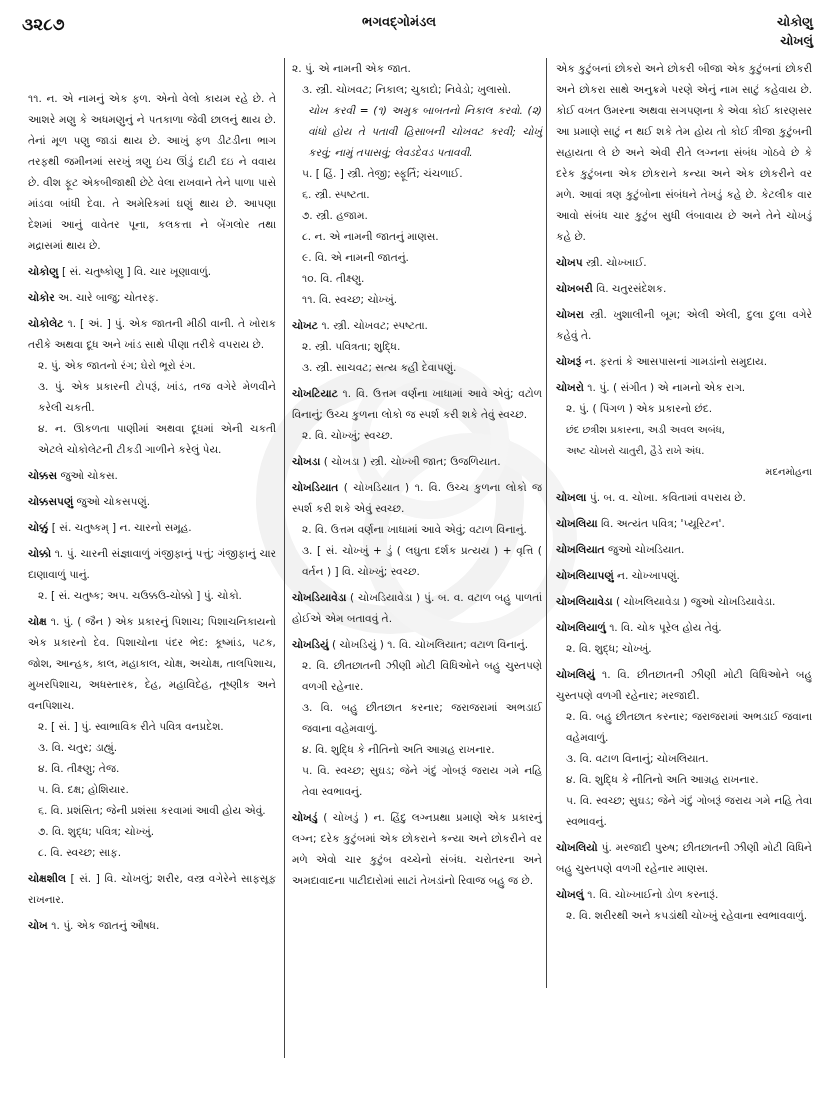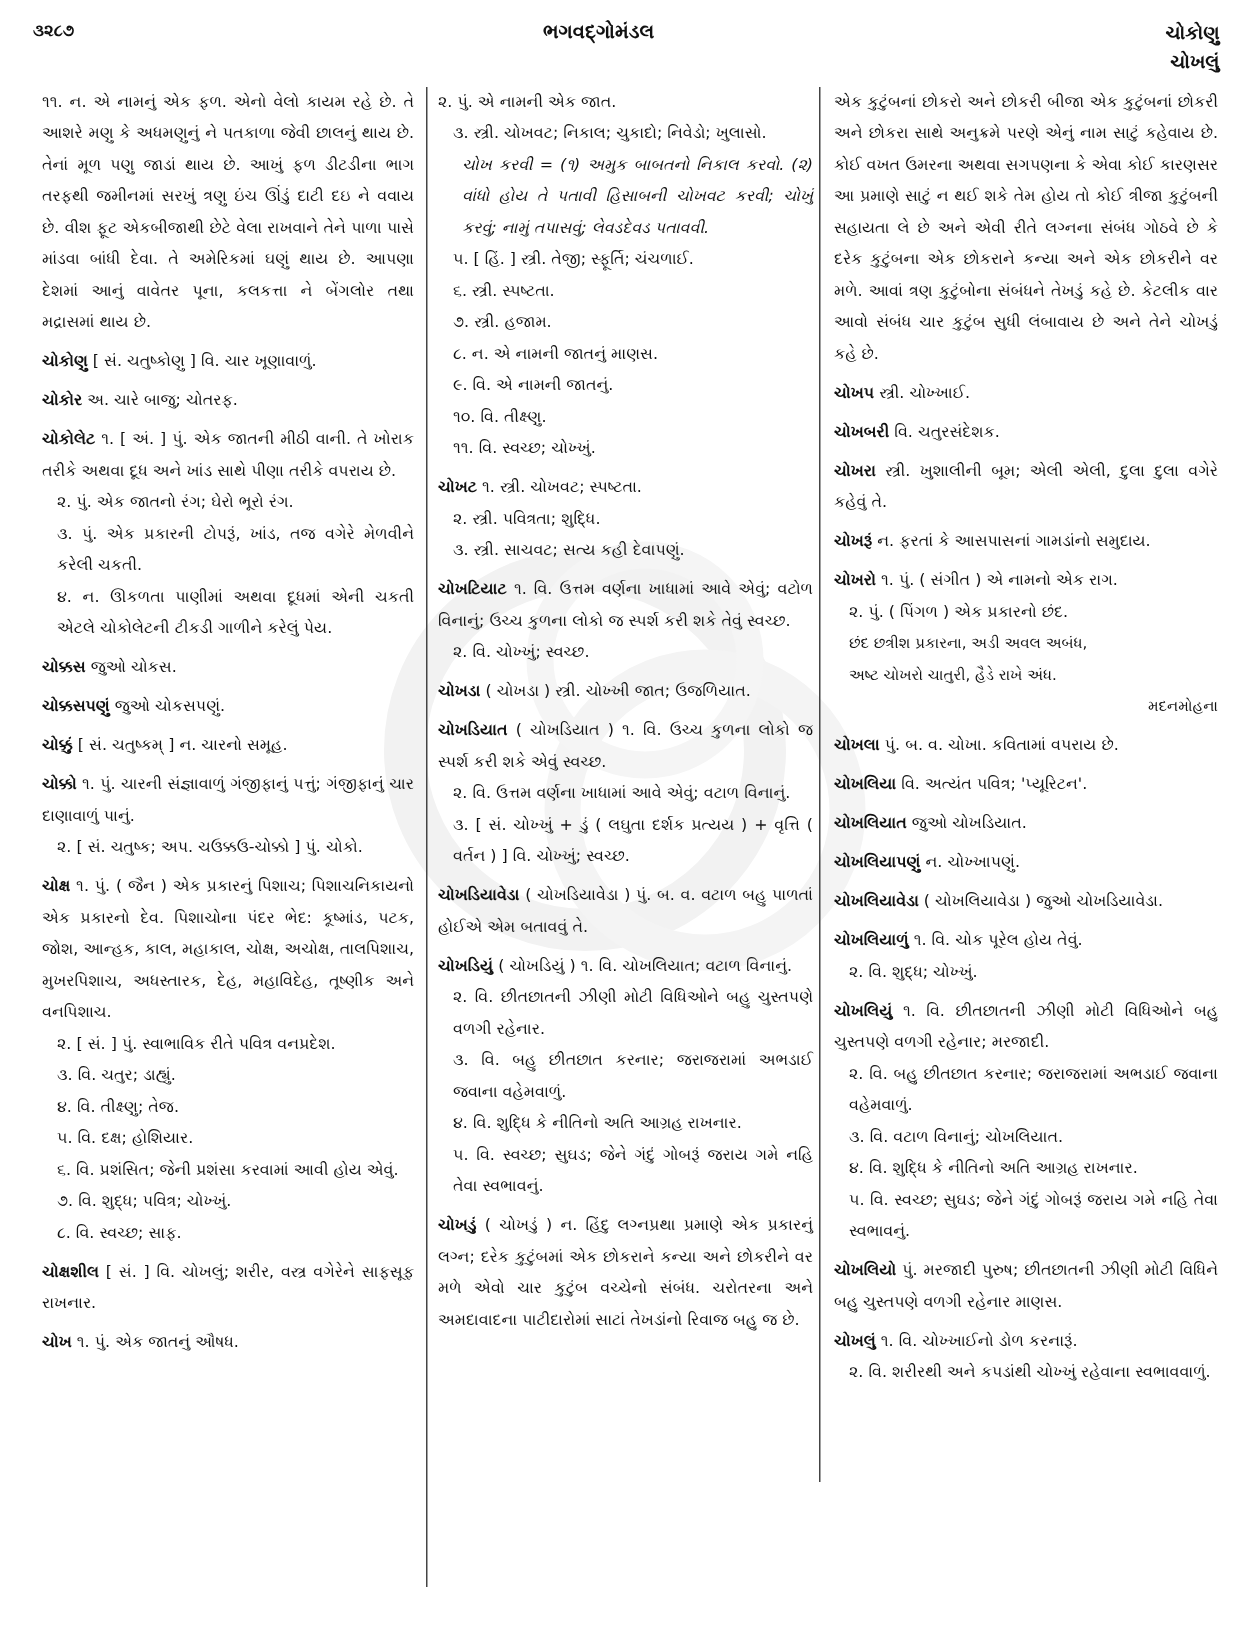--- a/index.html
+++ b/index.html
@@ -6,26 +6,26 @@
   body {
     width: 825px; height: 1093px; position: relative; overflow: hidden;
     font-family: "DejaVu Sans", "Liberation Sans", sans-serif;
     color: #111111;
   }
   .watermark {
     position: absolute; left: 240px; top: 330px; width: 360px; height: 360px;
     pointer-events: none; z-index: 0;
   }
   .header { position: absolute; left: 0; top: 0; width: 825px; height: 52px; z-index: 1; }
-  .page-num { position: absolute; left: 22px; top: 14px; font-size: 11px; font-weight: bold; }
+  .page-num { position: absolute; left: 22px; top: 14px; font-size: 17px; font-weight: bold; }
   .book-title { position: absolute; left: 362px; top: 14px; font-size: 13px; font-weight: bold; }
   .guide { position: absolute; right: 12px; top: 12px; font-size: 12.5px; font-weight: bold; text-align: right; line-height: 19px; }
   .columns { position: absolute; top: 58px; left: 0; width: 825px; height: 1030px; z-index: 1; }
   .col { position: absolute; top: 0; font-size: 10.6px; line-height: 21px; }
-  .col1 { left: 28px; width: 248px; }
+  .col1 { left: 28px; width: 248px; margin-top: 30px; }
   .col2 { left: 292px; width: 250px; }
   .col3 { left: 556px; width: 256px; }
   .divider { position: absolute; width: 1px; background: #444; }
   .div1 { left: 284px; top: 58px; height: 1000px; }
   .div2 { left: 546px; top: 58px; height: 930px; }
   .entry { margin: 0 0 5px 0; text-align: justify; }
   .entry .hw { font-weight: bold; }
   .sense { display: block; padding-left: 10px; }
   .first-line { display: block; text-indent: 0; }
   .quote { display: block; padding-left: 16px; font-style: italic; }

